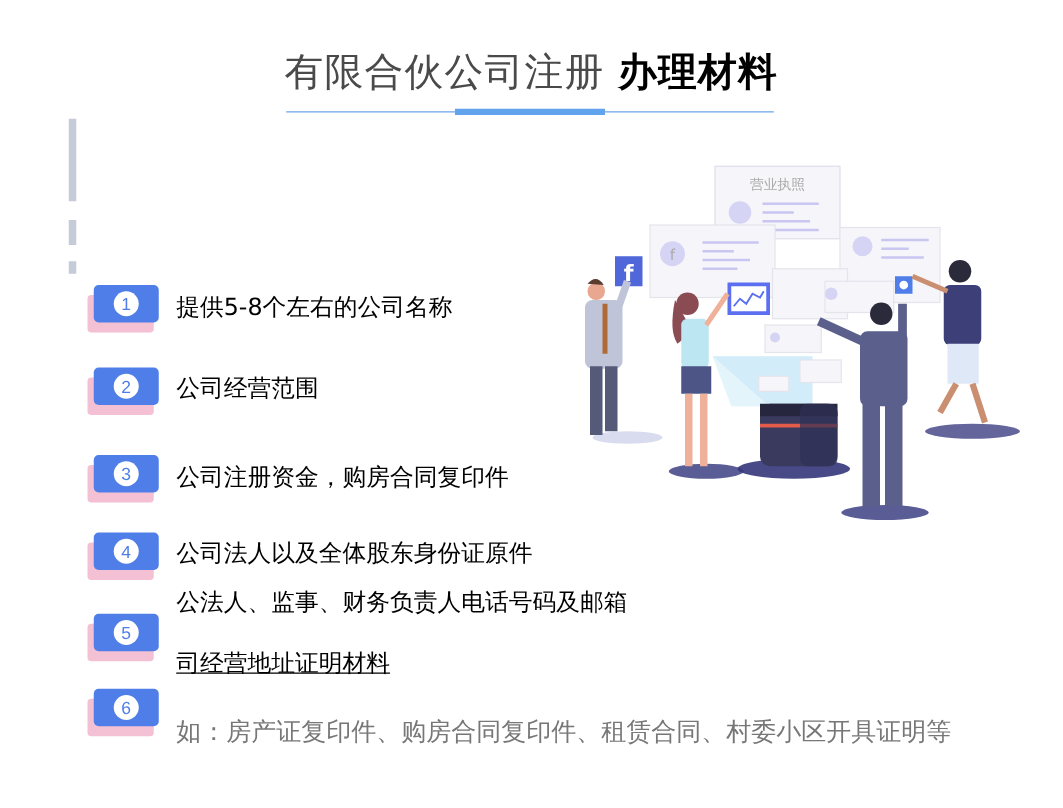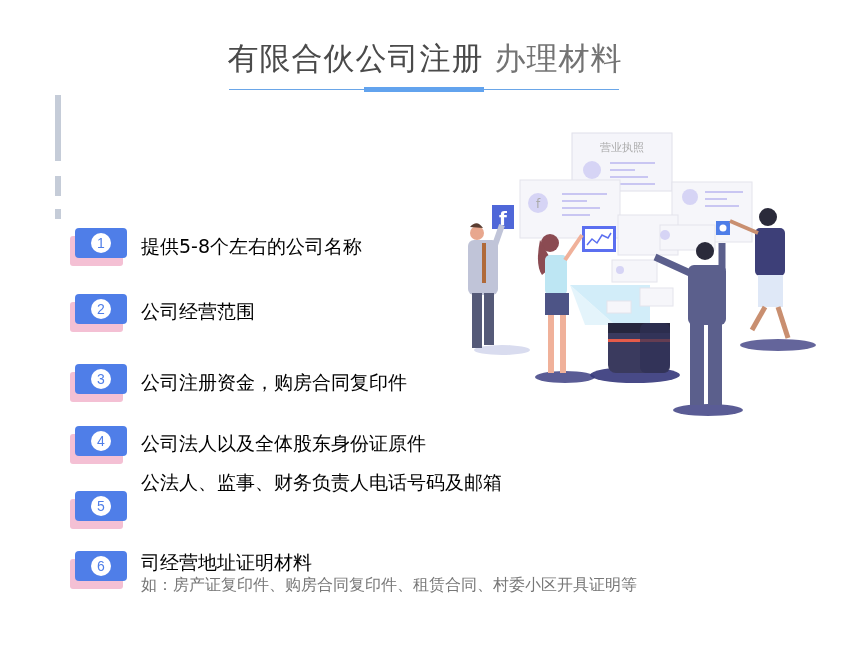--- a/index.html
+++ b/index.html
@@ -4,36 +4,36 @@
   <style>
     html, body { margin: 0; padding: 0; }
     body {
       width: 850px; height: 646px; background: #ffffff; position: relative; overflow: hidden;
       font-family: "DejaVu Sans", "Liberation Sans", sans-serif; color: #333;
     }
     .title {
       position: absolute; left: 0; width: 850px; top: 36px; text-align: center;
       font-size: 31px; color: #4a4a4a; letter-spacing: 1px; line-height: 44px;
     }
-    .title .bold { font-weight: normal; color: #737373; }
+    .title .bold { font-weight: bold; color: #000000; }
     .title-line { position: absolute; left: 229px; top: 89px; width: 390px; height: 1px; background: #6aa6e8; }
     .title-line-thick { position: absolute; left: 364px; top: 87px; width: 120px; height: 5px; background: #62a3ee; }
 
     .deco-bar { position: absolute; left: 55px; width: 6px; background: #c5ccd8; }
     .badge-shadow { position: absolute; left: 70px; width: 53px; height: 30px; background: #f4c0d4; border-radius: 3px; }
     .badge {
       position: absolute; left: 75px; width: 52px; height: 30px; background: #4f7ee8; border-radius: 4px;
       display: flex; align-items: center; justify-content: center;
     }
     .badge .num {
       width: 20px; height: 20px; border-radius: 50%; background: #fff; color: #4f7ee8;
       font-size: 14px; line-height: 20px; text-align: center; font-family: "Liberation Sans", sans-serif;
     }
     .item-text { position: absolute; left: 141px; font-size: 19px; color: #000000; white-space: nowrap; line-height: 24px; }
-    .item-sub { position: absolute; left: 141px; font-size: 16px; color: #777; white-space: nowrap; line-height: 20px; }
+    .item-sub { position: absolute; left: 141px; font-size: 20px; color: #777; white-space: nowrap; line-height: 20px; }
 
     .illus { position: absolute; left: 450px; top: 125px; width: 380px; height: 300px; }
   </style>
 </head>
 <body>
 
 <div class="title">
   <span>有限合伙公司注册 </span><span class="bold">办理材料</span>
 </div>
 <div class="title-line"></div>
@@ -81,21 +81,21 @@
       <span class="num">5</span>
     </div>
   <div class="item-text" style="top:470px;text-align:center;">公法人、监事、财务负责人电话号码及邮箱</div>
 </div>
 
 <div>
   <div class="badge-shadow" style="top:559px;"></div>
   <div class="badge" style="top:551px;">
       <span class="num">6</span>
     </div>
-  <div class="item-text" style="top:550px;">司经营地址证明材料</div>
+  <div class="item-text" style="top:519px;text-decoration:underline;">司经营地址证明材料</div>
   <div class="item-sub" style="top:575px;">如：房产证复印件、购房合同复印件、租赁合同、村委小区开具证明等</div>
 </div>
 
 <div class="illus">
   <svg width="380" height="300" viewBox="0 0 380 300" xmlns="http://www.w3.org/2000/svg">
 
     <ellipse cx="52" cy="225" rx="28" ry="5" fill="#d9dcef"></ellipse>
     <ellipse cx="115" cy="252" rx="30" ry="6" fill="#3d3f82" opacity="0.85"></ellipse>
     <ellipse cx="185" cy="250" rx="45" ry="8" fill="#34367a" opacity="0.9"></ellipse>
     <ellipse cx="258" cy="285" rx="35" ry="6" fill="#3d3f82" opacity="0.85"></ellipse>

